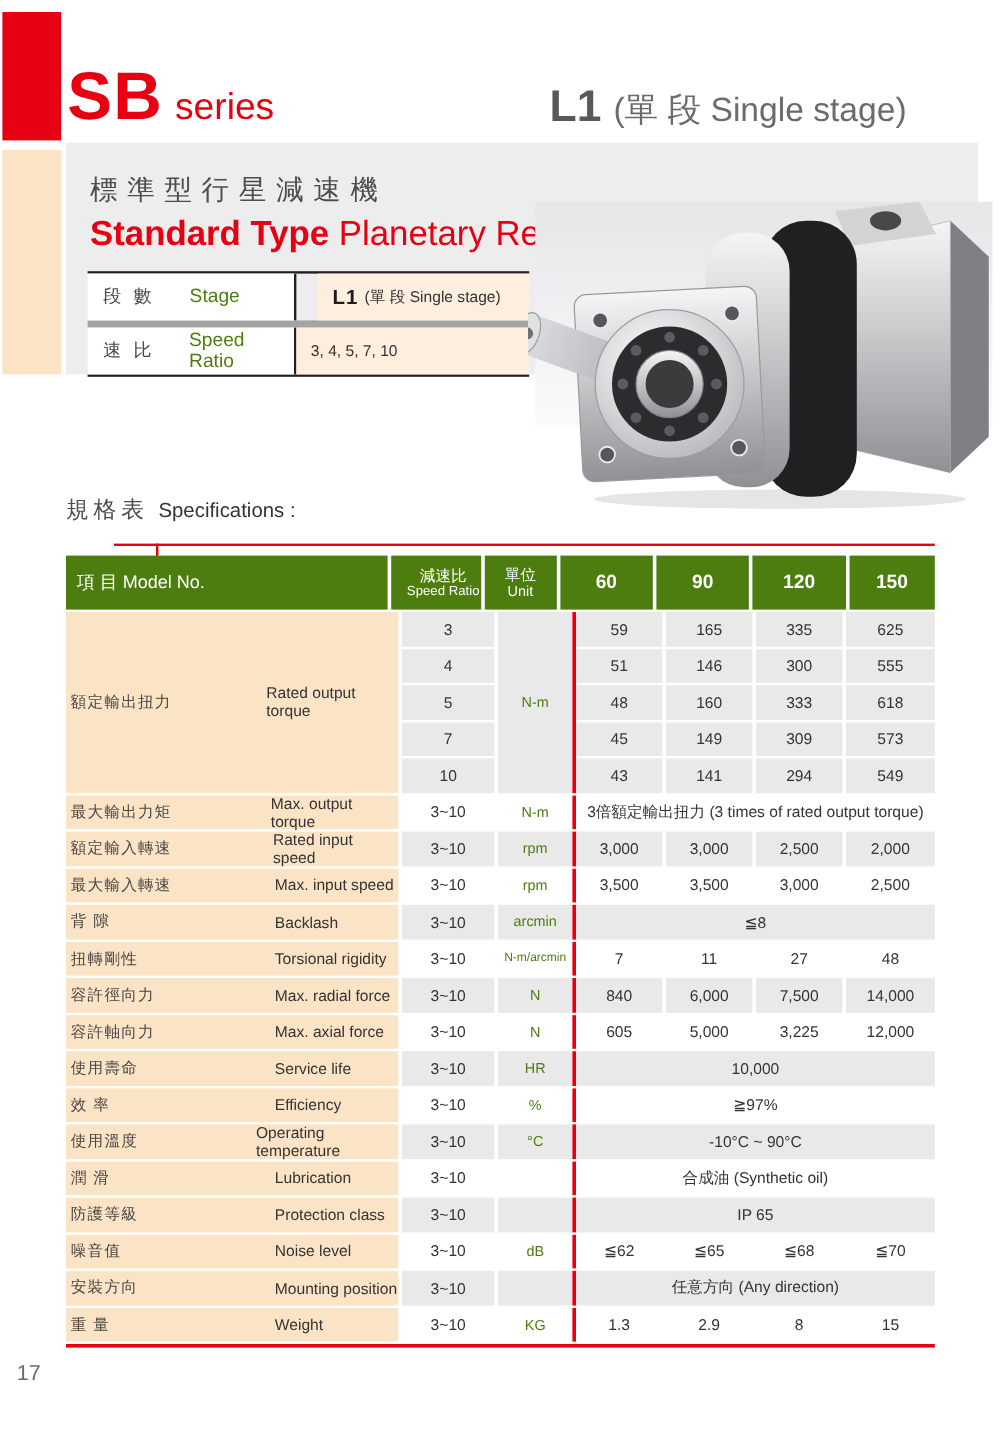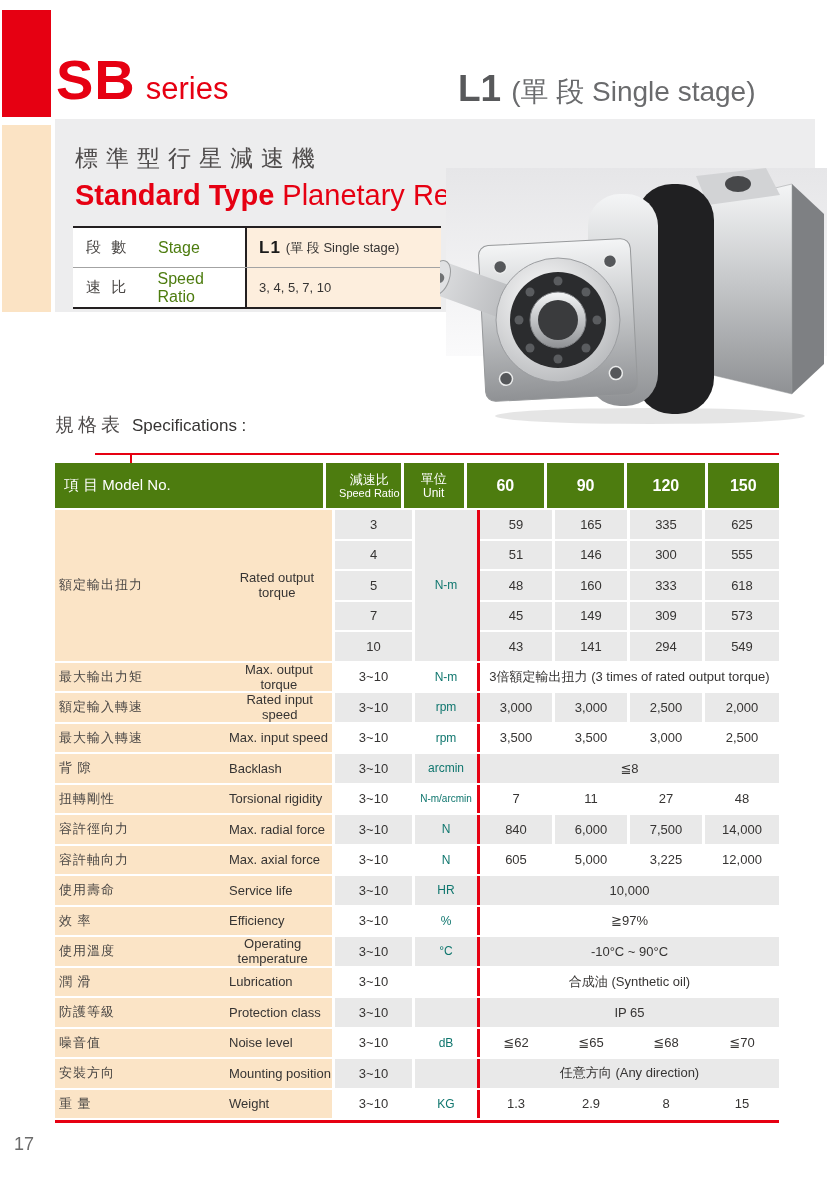--- a/index.html
+++ b/index.html
@@ -18,21 +18,21 @@
 
   
   .gray-box { left:55px; top:119px; width:760px; height:193px; background:#ededee; }
   .zh-subtitle { left:20px; top:24px; font-size:23px; color:#4f4c4c; letter-spacing:8px; }
   .en-subtitle { left:20px; top:60px; font-size:29px; color:#e60012; }
   .en-subtitle b { font-weight:bold; }
 
   
   .stage-table { left:18px; top:107px; width:368px; border-top:2px solid #231f20; border-bottom:2px solid #231f20; }
   .stage-row { display:flex; height:39px; }
-  .stage-row.first { border-bottom:1px solid #a3a3a3; }
+  .stage-row.first { border-bottom:6px solid #a3a3a3;gap:18px; }
   .stage-key { width:174px; background:#ffffff; border-right:2px solid #231f20; display:flex; align-items:center; box-sizing:border-box; }
   .stage-key .zh { font-size:15px; color:#4a4745; letter-spacing:3px; padding-left:13px; width:72px; }
   .stage-key .en { font-size:16px; color:#4d7c0f; }
   .stage-val { flex:1; background:#fdeedd; display:flex; align-items:center; padding-left:12px; }
   .stage-val .vb { font-size:17px; font-weight:bold; color:#1a1a1a; letter-spacing:1px; }
   .stage-val .vr { font-size:13px; color:#363433; margin-left:5px; }
 
   
   .product-photo { left:440px; top:168px; width:395px; height:262px; }
 
@@ -54,23 +54,23 @@
   .sh-ratio .s { font-size:11px; line-height:13px; }
   .sh-unit .s { font-size:12px; line-height:14px; }
   .sh-size { width:80px; margin-right:3px; font-size:16px; font-weight:bold; }
   .sh-size.last { width:74px; margin-right:0; }
 
   .srow { display:flex; height:28.5px; margin-bottom:2px; }
   .srow.sec { height:150.5px; }
   .cell { box-sizing:border-box; }
   .lab { width:277px; background:#fbe4c6; display:flex; align-items:center; margin-right:3px; }
   .lab .zh { width:174px; padding-left:4px; font-size:13px; color:#4a4745; letter-spacing:1px; box-sizing:border-box; }
-  .lab .en { font-size:13px; color:#363433;text-align:center; }
+  .lab .en { font-size:13px; color:#363433; }
   .rat { width:77px; margin-right:3px; display:flex; align-items:center; justify-content:center; font-size:13px; color:#363433; }
-  .unt { width:62px; display:flex; align-items:center; justify-content:center; font-size:12px; color:#0f766e; text-align:left; }
+  .unt { width:62px; display:flex; align-items:center; justify-content:center; font-size:12px; color:#4d7c0f; text-align:left; }
   .unt.small { font-size:10px; }
   .colstack { display:flex; flex-direction:column; margin-right:3px; }
   .rcell { width:77px; height:28.5px; margin-bottom:2px; margin-right:0; }
   .rcell:last-child { margin-bottom:0; }
   .sec .lab, .sec .unt { height:150.5px; }
   .vwrap { border-left:3px solid #e60012; display:flex; }
   .vstack { flex-direction:column; }
   .vrow { display:flex; height:28.5px; margin-bottom:2px; }
   .vrow:last-child { margin-bottom:0; }
   .vcell { width:72px; margin-right:3px; display:flex; align-items:center; justify-content:center; font-size:13px; color:#363433; }

